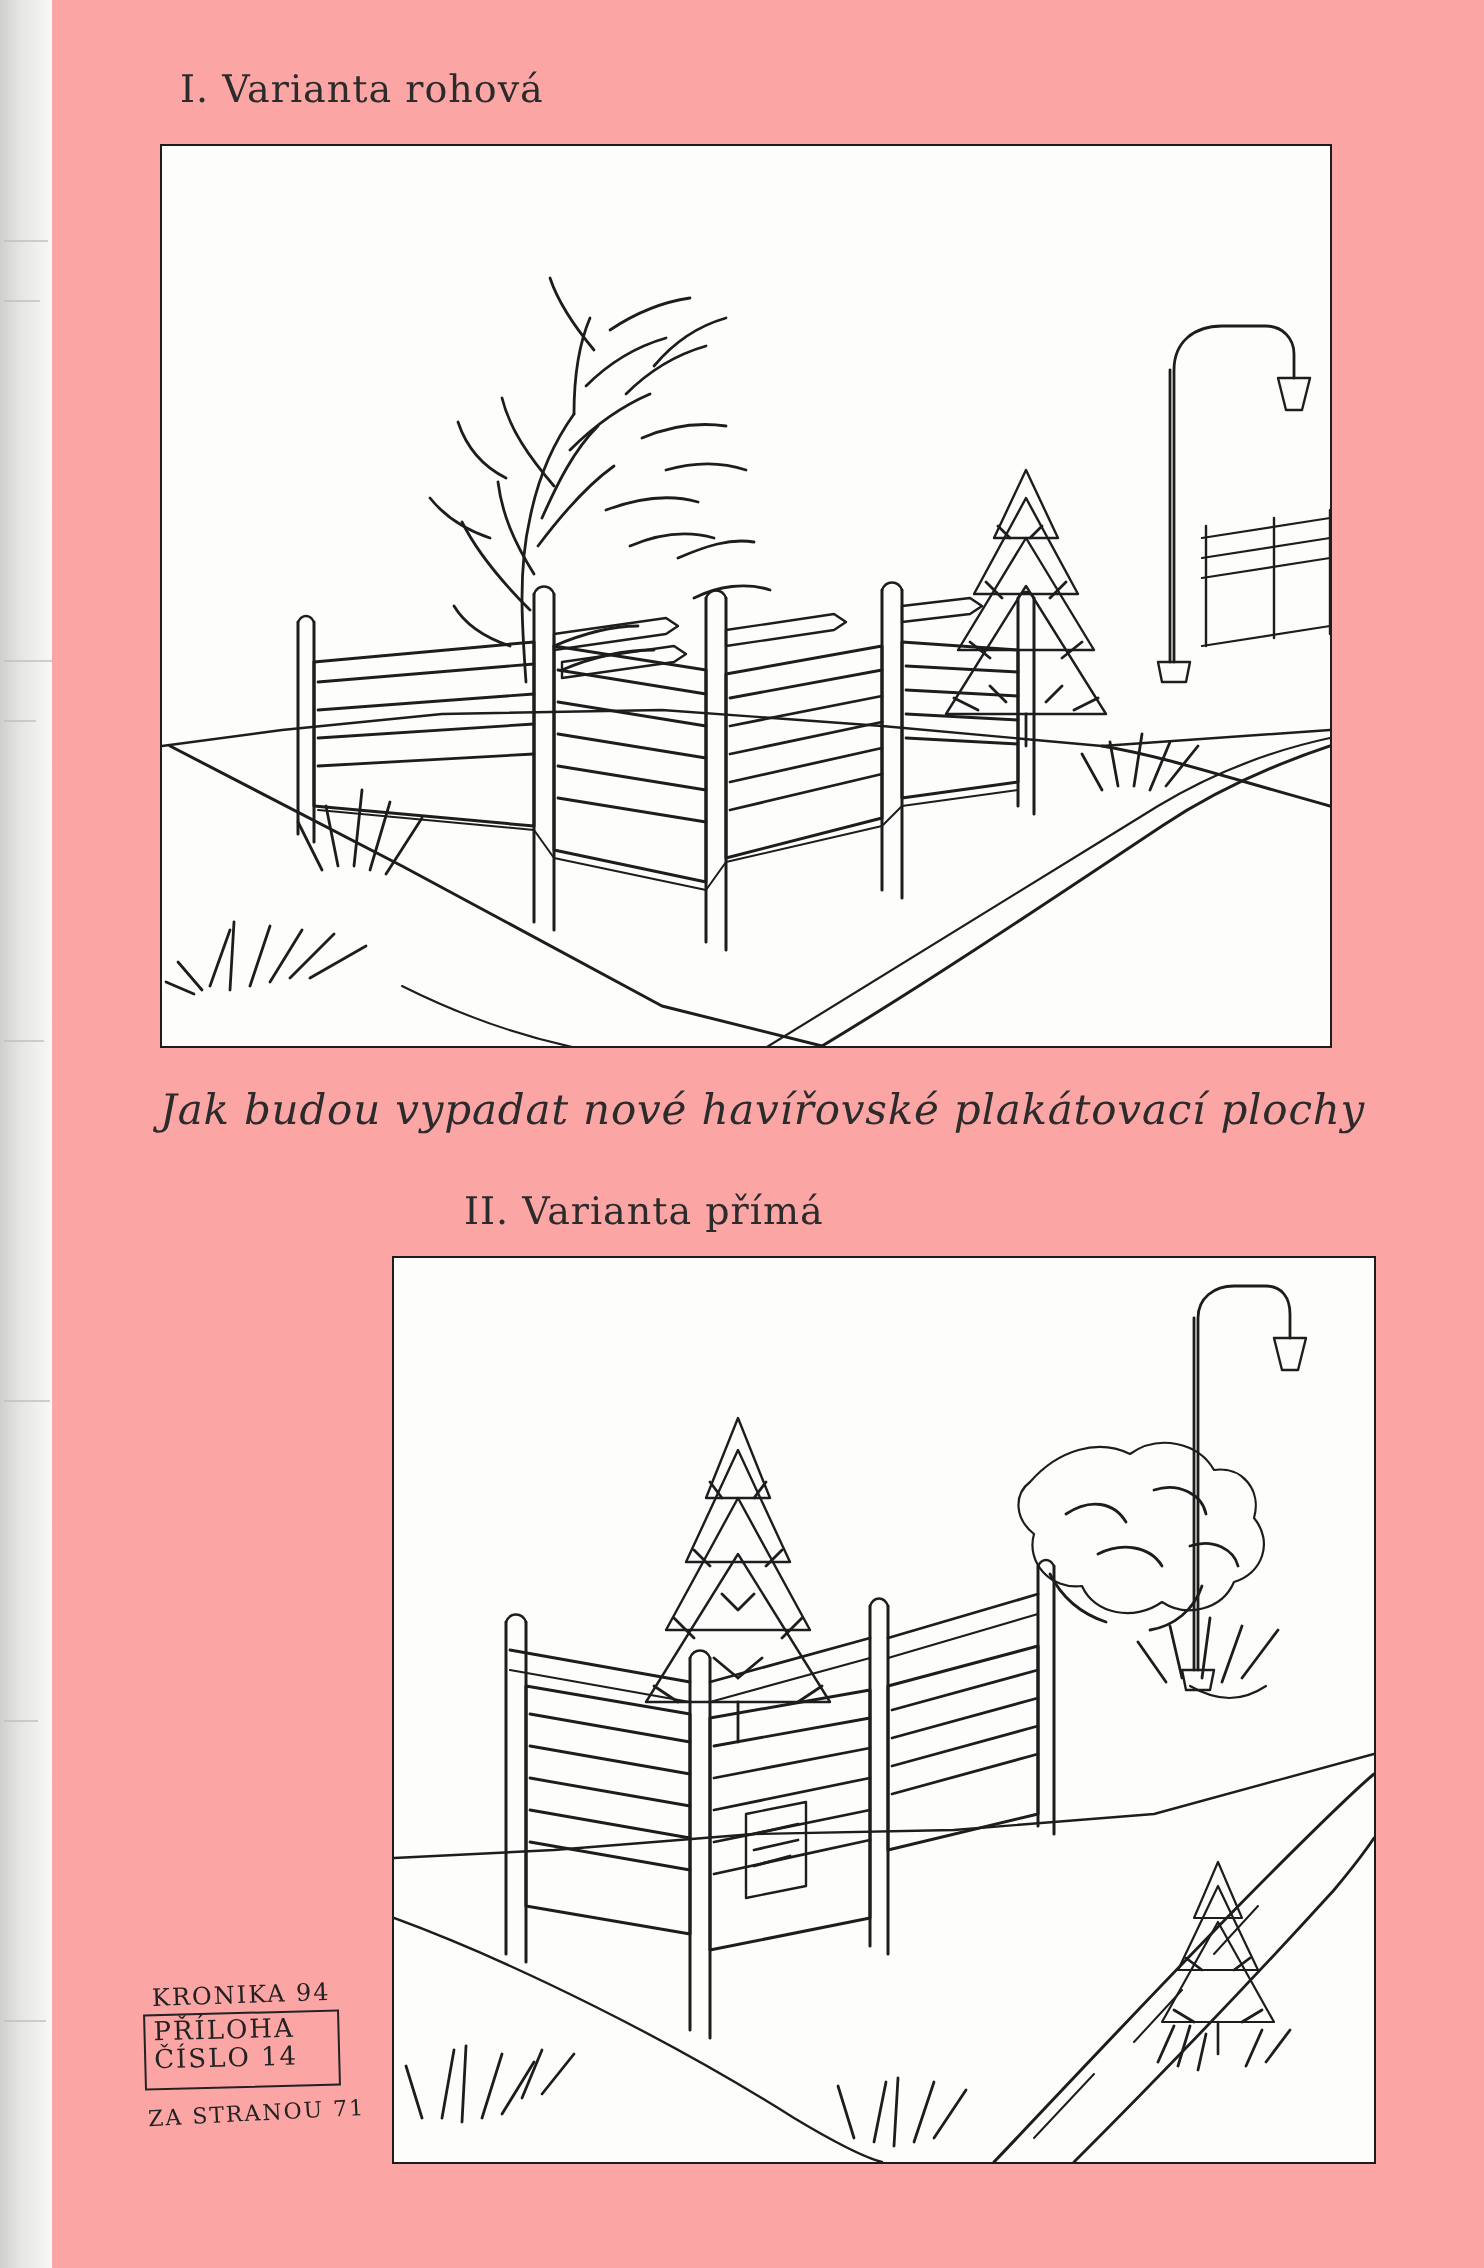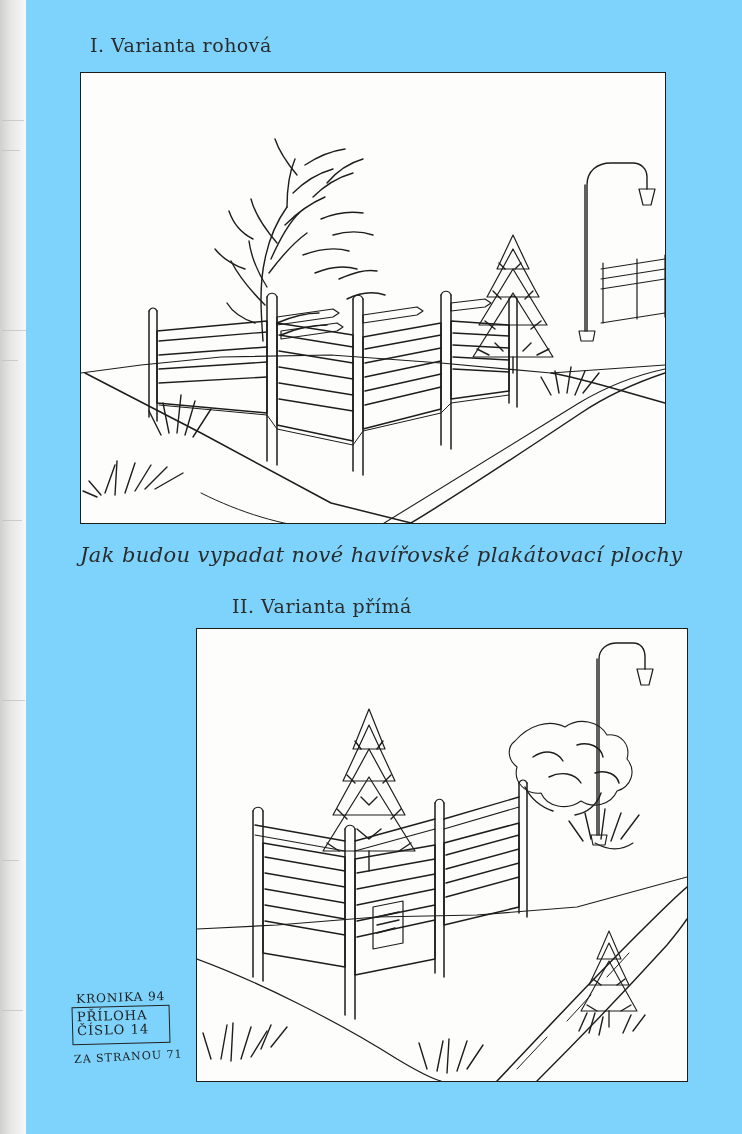--- a/index.html
+++ b/index.html
@@ -12,21 +12,21 @@
     height: 1134px;
     position: relative;
     font-family: "Liberation Sans", sans-serif;
     overflow: hidden;
   }
 
   
   #page {
     position: absolute;
     inset: 0;
-    background: #7dd3fc;
+    background: #fca5a5;
   }
   #page-edge-shadow {
     position: absolute;
     left: 0; top: 0;
     width: 26px; height: 100%;
     background: linear-gradient(to right, #cfcfcf 0%, #e6e6e4 40%, #f8f8f7 100%);
   }
   #page-edge-lines {
     position: absolute;
     left: 0; top: 0;

